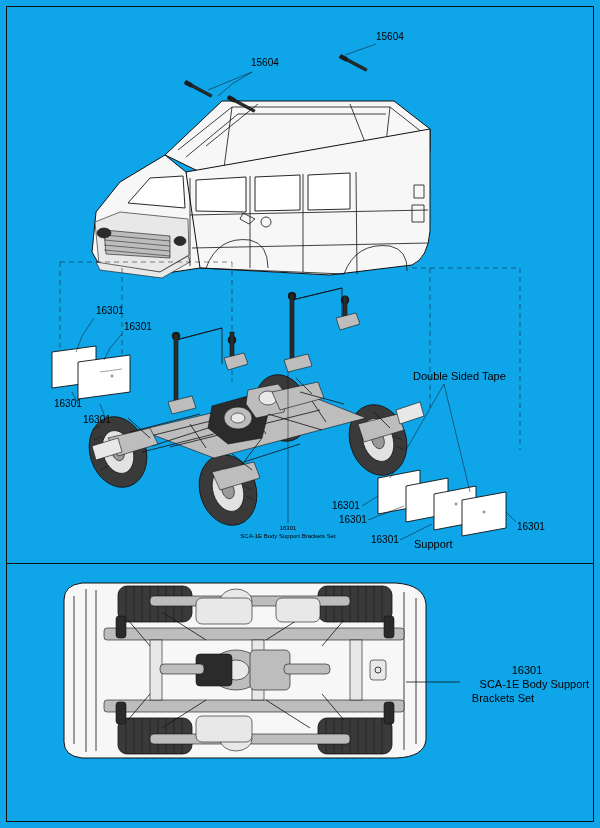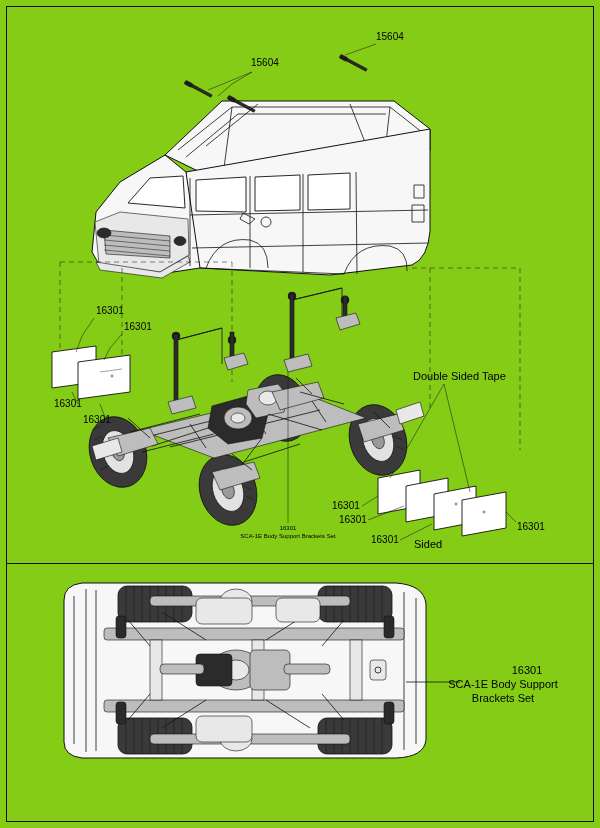--- a/index.html
+++ b/index.html
@@ -7,21 +7,21 @@
     padding: 0;
     background: #ffffff;
   }
   body {
     font-family: "Liberation Sans", sans-serif;
   }
   #page {
     position: relative;
     width: 600px;
     height: 828px;
-    background: #84cc16;
+    background: #0ea5e9;
     overflow: hidden;
   }
   .frame {
     position: absolute;
     left: 6px;
     top: 6px;
     width: 588px;
     height: 816px;
     border: 1.5px solid #111;
     box-sizing: border-box;
@@ -473,22 +473,22 @@
   <div class="label" style="left:124px; top:321px;">16301</div>
   <div class="label" style="left:54px; top:398px;">16301</div>
   <div class="label" style="left:83px; top:414px;">16301</div>
 
   <div class="label" style="left:332px; top:500px;">16301</div>
   <div class="label" style="left:339px; top:514px;">16301</div>
   <div class="label" style="left:371px; top:534px;">16301</div>
   <div class="label" style="left:517px; top:521px;">16301</div>
 
   <div class="label big" style="left:413px; top:369px;">Double Sided Tape</div>
-  <div class="label big" style="left:414px; top:537px;">Sided</div>
+  <div class="label big" style="left:414px; top:537px;">Support</div>
 
   <div class="label tiny center" style="left:228px; top:525px; width:120px;">16301</div>
   <div class="label tiny center" style="left:228px; top:533px; width:120px;">SCA-1E Body Support Brackets Set</div>
 
   <div class="label big center" style="left:462px; top:663px; width:130px;">16301</div>
-  <div class="label big center" style="left:438px; top:677px; width:130px;">SCA-1E Body Support</div>
+  <div class="label big center" style="left:459px; top:677px; width:130px;text-align:right;">SCA-1E Body Support</div>
   <div class="label big center" style="left:438px; top:691px; width:130px;">Brackets Set</div>
 
 </div>
 
 </body></html>

